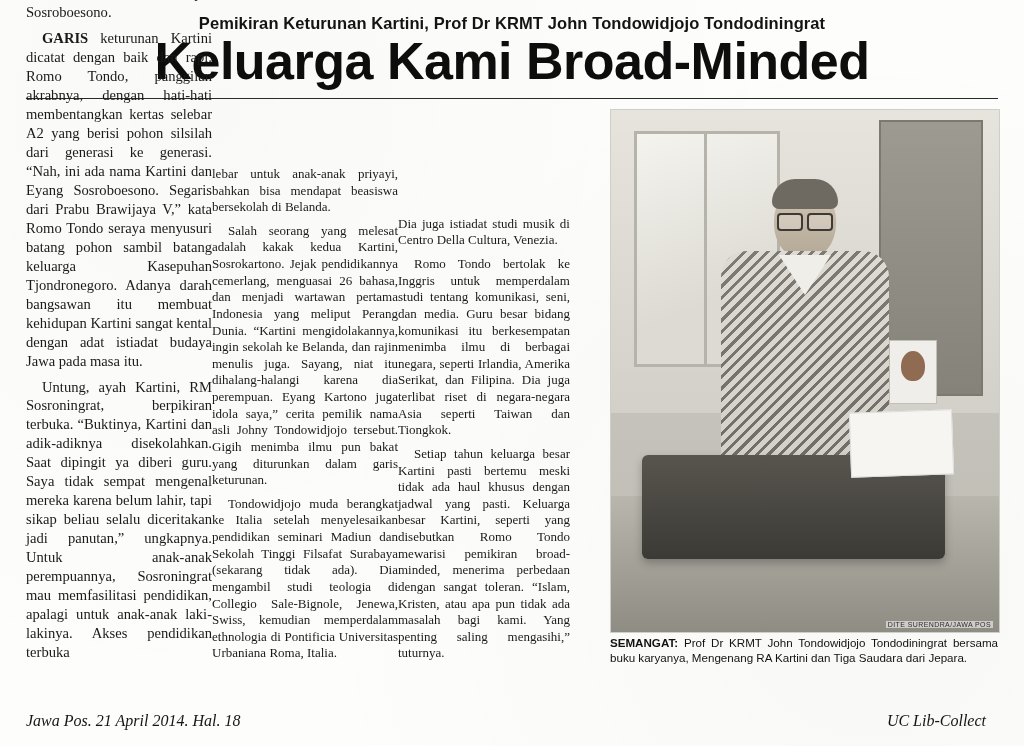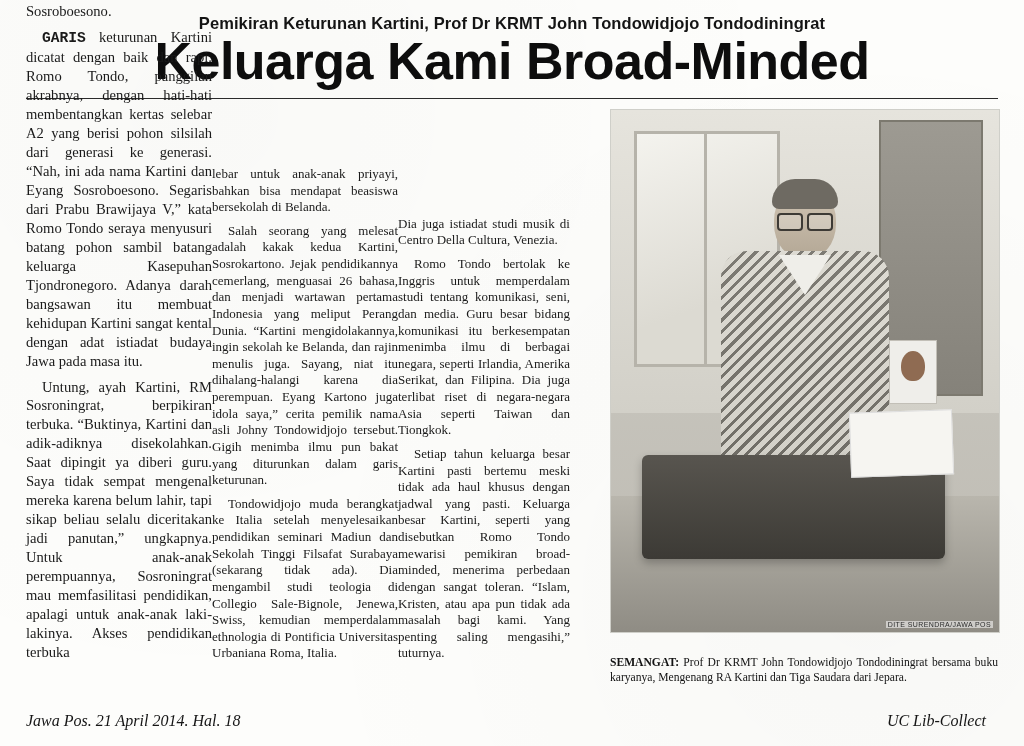--- a/index.html
+++ b/index.html
@@ -81,21 +81,20 @@
   }
   .col p.lead {
     text-indent: 26px;
   }
   .col1 {
     font-size: 14.6px;
     line-height: 1.3;
   }
   .dropcap-word {
     font-weight: bold;
-    font-family: Liberation Mono, monospace;
   }
   .photo-block {
     position: absolute;
     right: 0;
     top: 0;
     width: 388px;
   }
   .photo {
     position: relative;
     width: 388px;
@@ -190,22 +189,22 @@
     right: 6px;
     bottom: 4px;
     font-family: "Liberation Sans", sans-serif;
     font-size: 7px;
     letter-spacing: 0.4px;
     color: #2d2d2d;
     background: rgba(255,255,255,0.55);
     padding: 0 2px;
   }
   .caption {
-    margin-top: 22px;
-    font-family: Liberation Serif, serif;
+    margin-top: 2px;
+    font-family: Liberation Sans, sans-serif;
     font-size: 11.6px;
     line-height: 1.3;
     color: #121212;
     text-align: justify;
   }
   .caption .lbl {
     font-weight: bold;
   }
   .footer {
     position: absolute;

